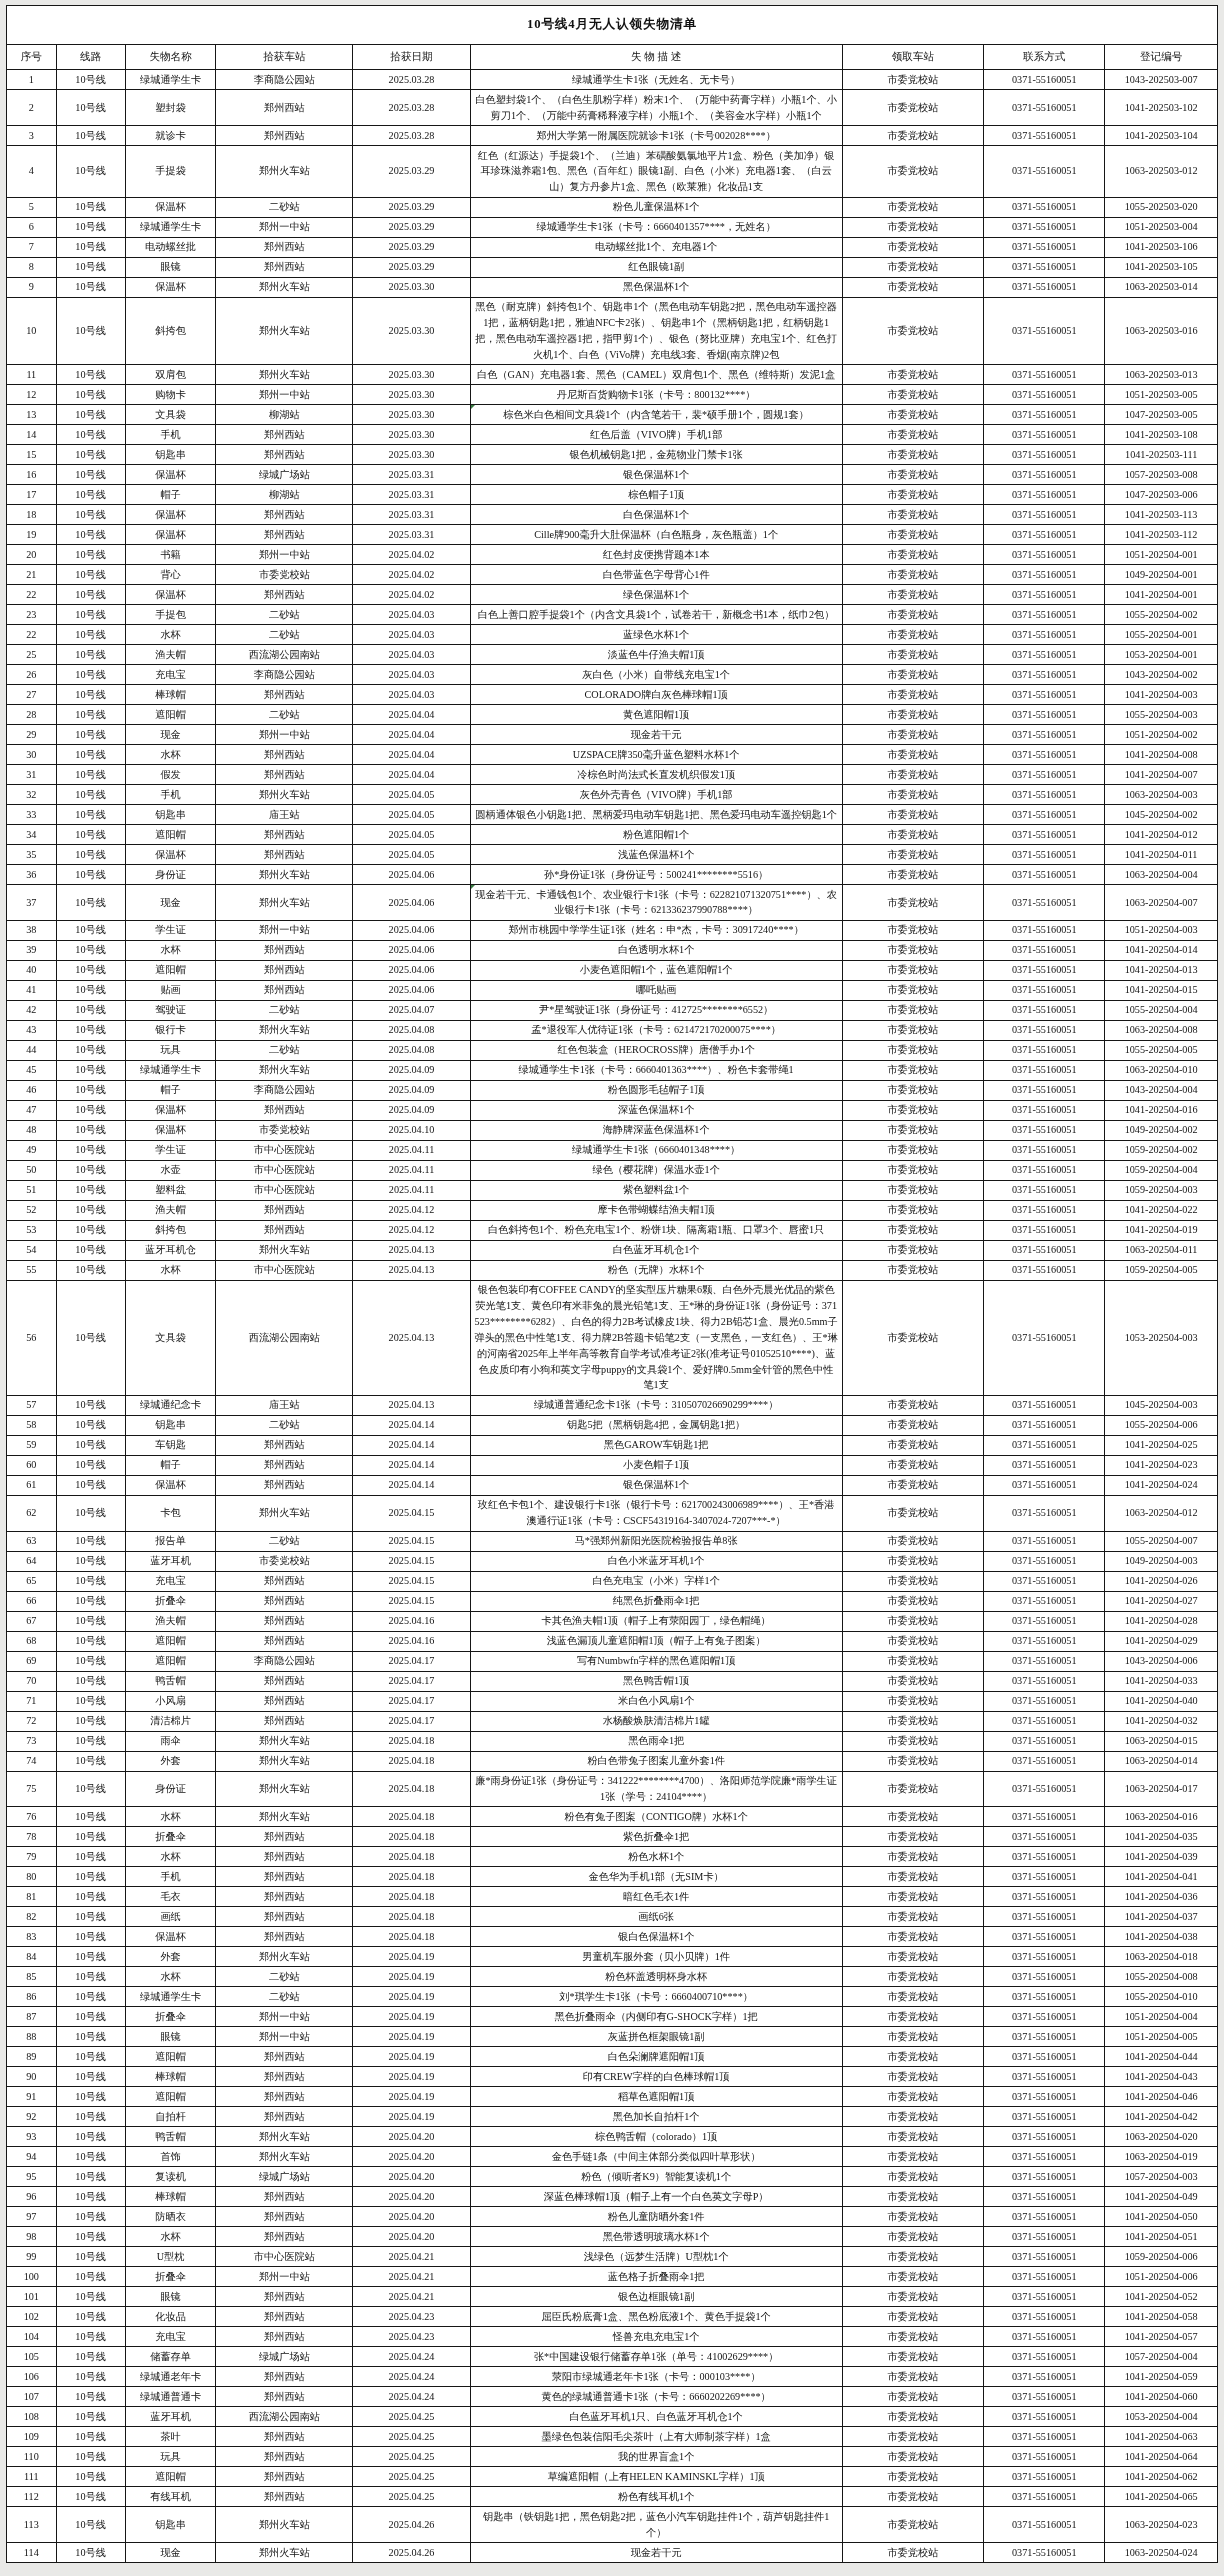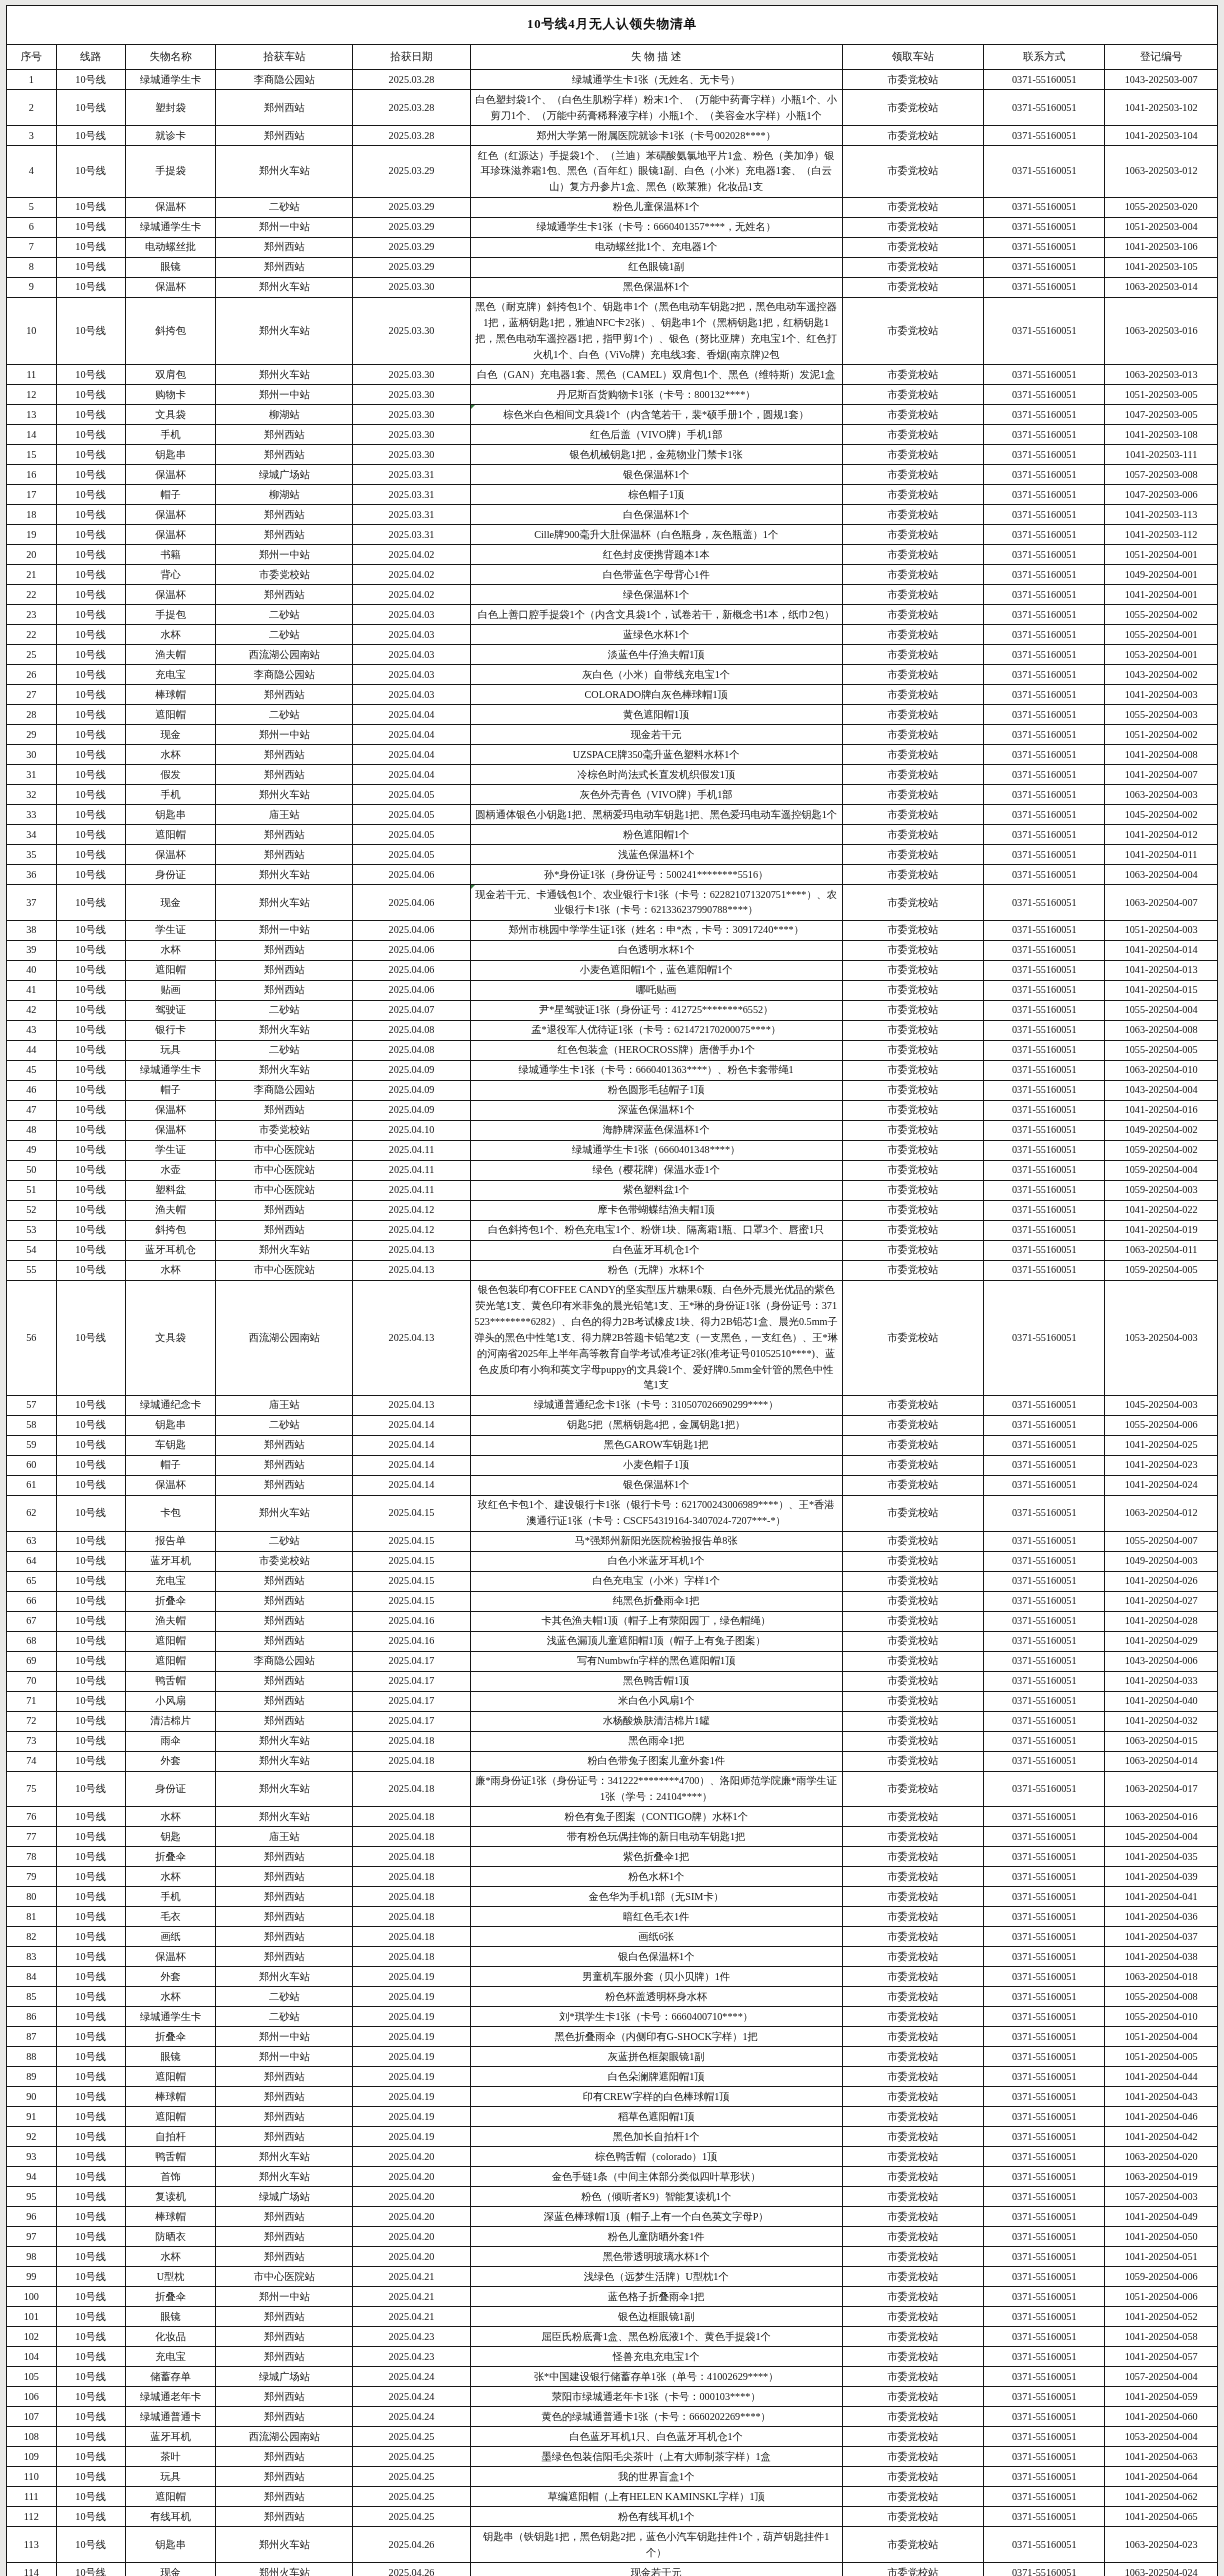--- a/index.html
+++ b/index.html
@@ -956,31 +956,20 @@
     <td>10号线</td>
     <td>水杯</td>
     <td>郑州火车站</td>
     <td>2025.04.18</td>
     <td>粉色有兔子图案（CONTIGO牌）水杯1个</td>
     <td>市委党校站</td>
     <td>0371-55160051</td>
     <td>1063-202504-016</td>
   </tr>
 
-  <tr>
-    <td>77</td>
-    <td>10号线</td>
-    <td>钥匙</td>
-    <td>庙王站</td>
-    <td>2025.04.18</td>
-    <td>带有粉色玩偶挂饰的新日电动车钥匙1把</td>
-    <td>市委党校站</td>
-    <td>0371-55160051</td>
-    <td>1045-202504-004</td>
-  </tr>
 
   <tr>
     <td>78</td>
     <td>10号线</td>
     <td>折叠伞</td>
     <td>郑州西站</td>
     <td>2025.04.18</td>
     <td>紫色折叠伞1把</td>
     <td>市委党校站</td>
     <td>0371-55160051</td>

